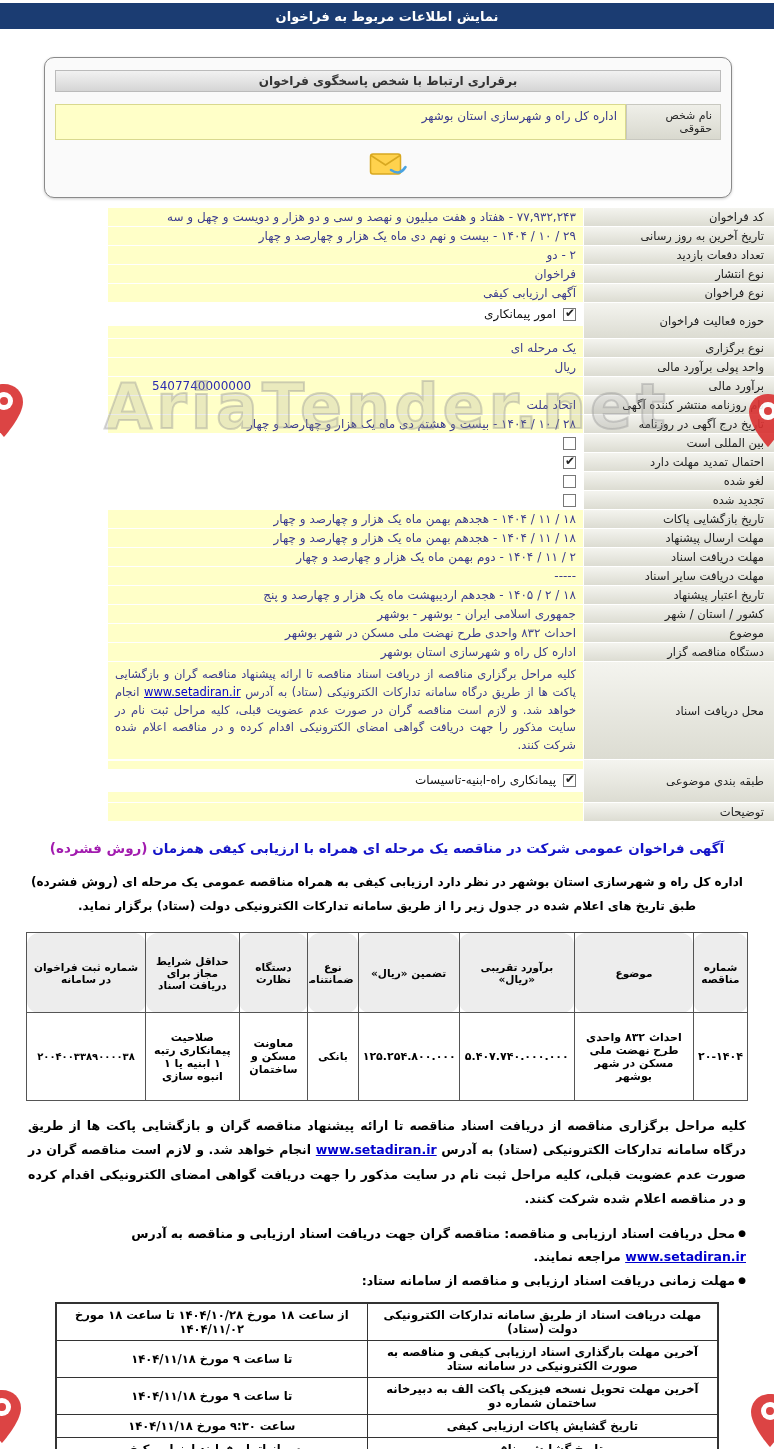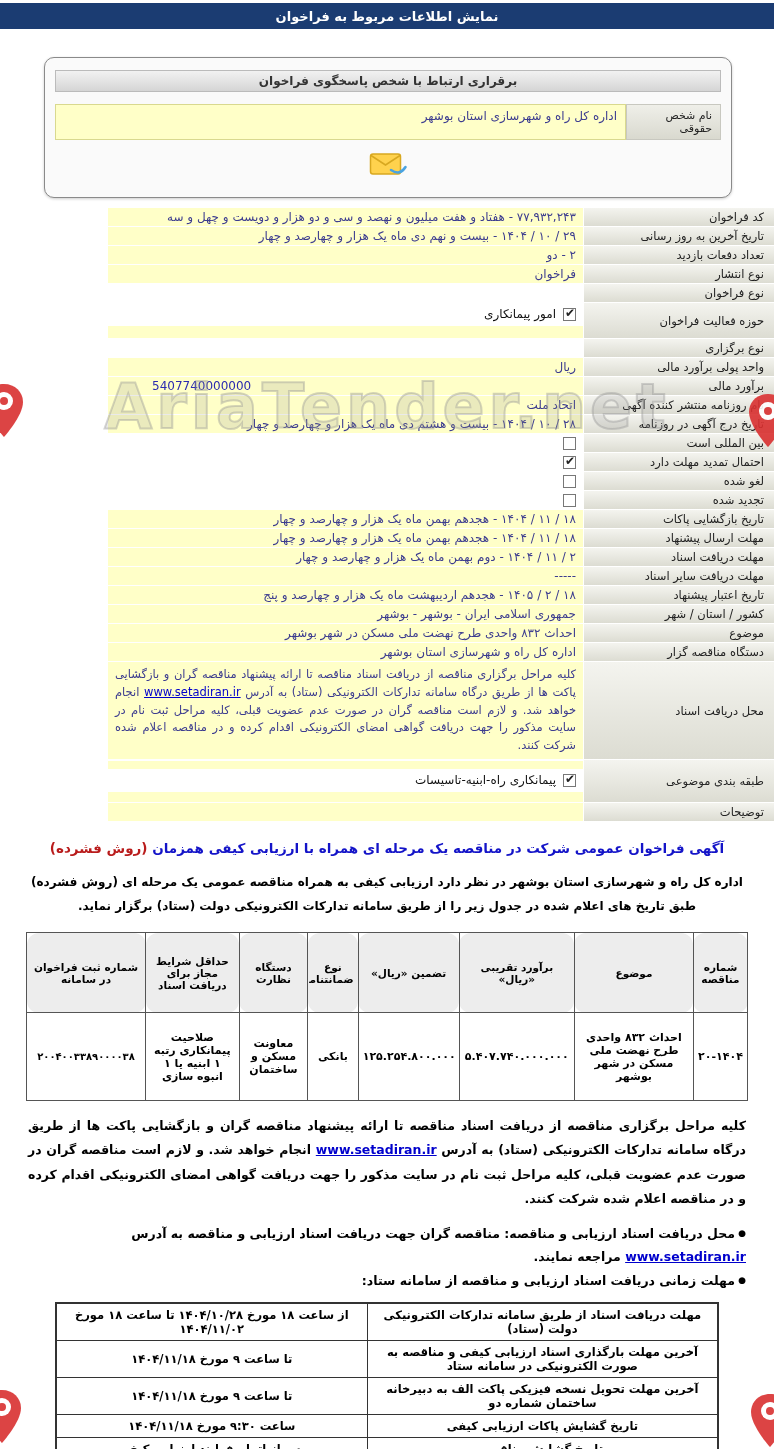--- a/index.html
+++ b/index.html
@@ -55,21 +55,21 @@
   .strip { background:#ffffc8; border-top:1px solid #fff; height:13px; }
   .cbx {
     width:13px; height:13px; min-width:13px; border:1px solid #777; background:#fff;
     display:inline-block; position:relative; margin-left:7px;
   }
   .cbx.is-checked::after { content:"✔"; position:absolute; top:-3px; right:0; font-size:12px; color:#222; }
   .lnk { color:#0000cc; text-decoration:underline; cursor:pointer; }
   
   .doc { padding:14px 26px 0; }
   .doc-title { text-align:center; font-size:13.5px; font-weight:bold; color:#1414c8; margin:4px 0 14px; }
-  .doc-title .red { color:#b91c1c;margin-top:47px; }
+  .doc-title .red { color:#a21caf;margin-top:47px; }
   .doc-intro { font-weight:bold; font-size:12px; text-align:center; line-height:2; margin-bottom:14px; color:#000; }
   table.tender { width:100%; border-collapse:collapse; font-size:11px; font-weight:bold; color:#000; table-layout:fixed; }
   table.tender th, table.tender td { border:1px solid #555; padding:3px 4px; text-align:center; vertical-align:middle; overflow:hidden; }
   table.tender th { background:#ededed; height:80px; font-size:10.5px;border-radius:12px; }
   table.tender td { height:88px; font-size:11px; }
   .doc-para { font-weight:bold; font-size:12.5px; line-height:1.95; text-align:justify; margin:13px 2px 10px; color:#000; }
   .doc-bullet { font-weight:bold; font-size:12.5px; line-height:1.85; margin:1px 2px; color:#000; }
   .doc-bullet::before { content:"● "; font-size:9px; vertical-align:2px; }
   table.deadline { width:92%; margin:10px auto 0; border-collapse:collapse; font-size:11.5px; font-weight:bold; color:#000; border:2px solid #333; }
   table.deadline td { border:1px solid #333; padding:4px 6px; text-align:center; height:23px; }
@@ -124,35 +124,37 @@
     <div class="f-row">
       <div class="f-label">تعداد دفعات بازدید</div>
       <div class="f-value">۲ - دو</div>
     </div>
     <div class="f-row">
       <div class="f-label">نوع انتشار</div>
       <div class="f-value">فراخوان</div>
     </div>
     <div class="f-row">
       <div class="f-label">نوع فراخوان</div>
+      <div class="f-value">آگهی ارزیابی کیفی</div>
     </div>
 
     <div class="f-row">
       <div class="f-label">حوزه فعالیت فراخوان</div>
       <div class="f-stack">
         <div class="check-line">
           <span class="cbx is-checked"></span>
           <span>امور پیمانکاری</span>
         </div>
         <div class="strip"></div>
       </div>
     </div>
 
     <div class="f-row">
       <div class="f-label">نوع برگزاری</div>
+      <div class="f-value">یک مرحله ای</div>
     </div>
     <div class="f-row">
       <div class="f-label">واحد پولی برآورد مالی</div>
       <div class="f-value">ریال</div>
     </div>
     <div class="f-row">
       <div class="f-label">برآورد مالی</div>
       <div class="f-value ltr">5407740000000</div>
     </div>
     <div class="f-row">

